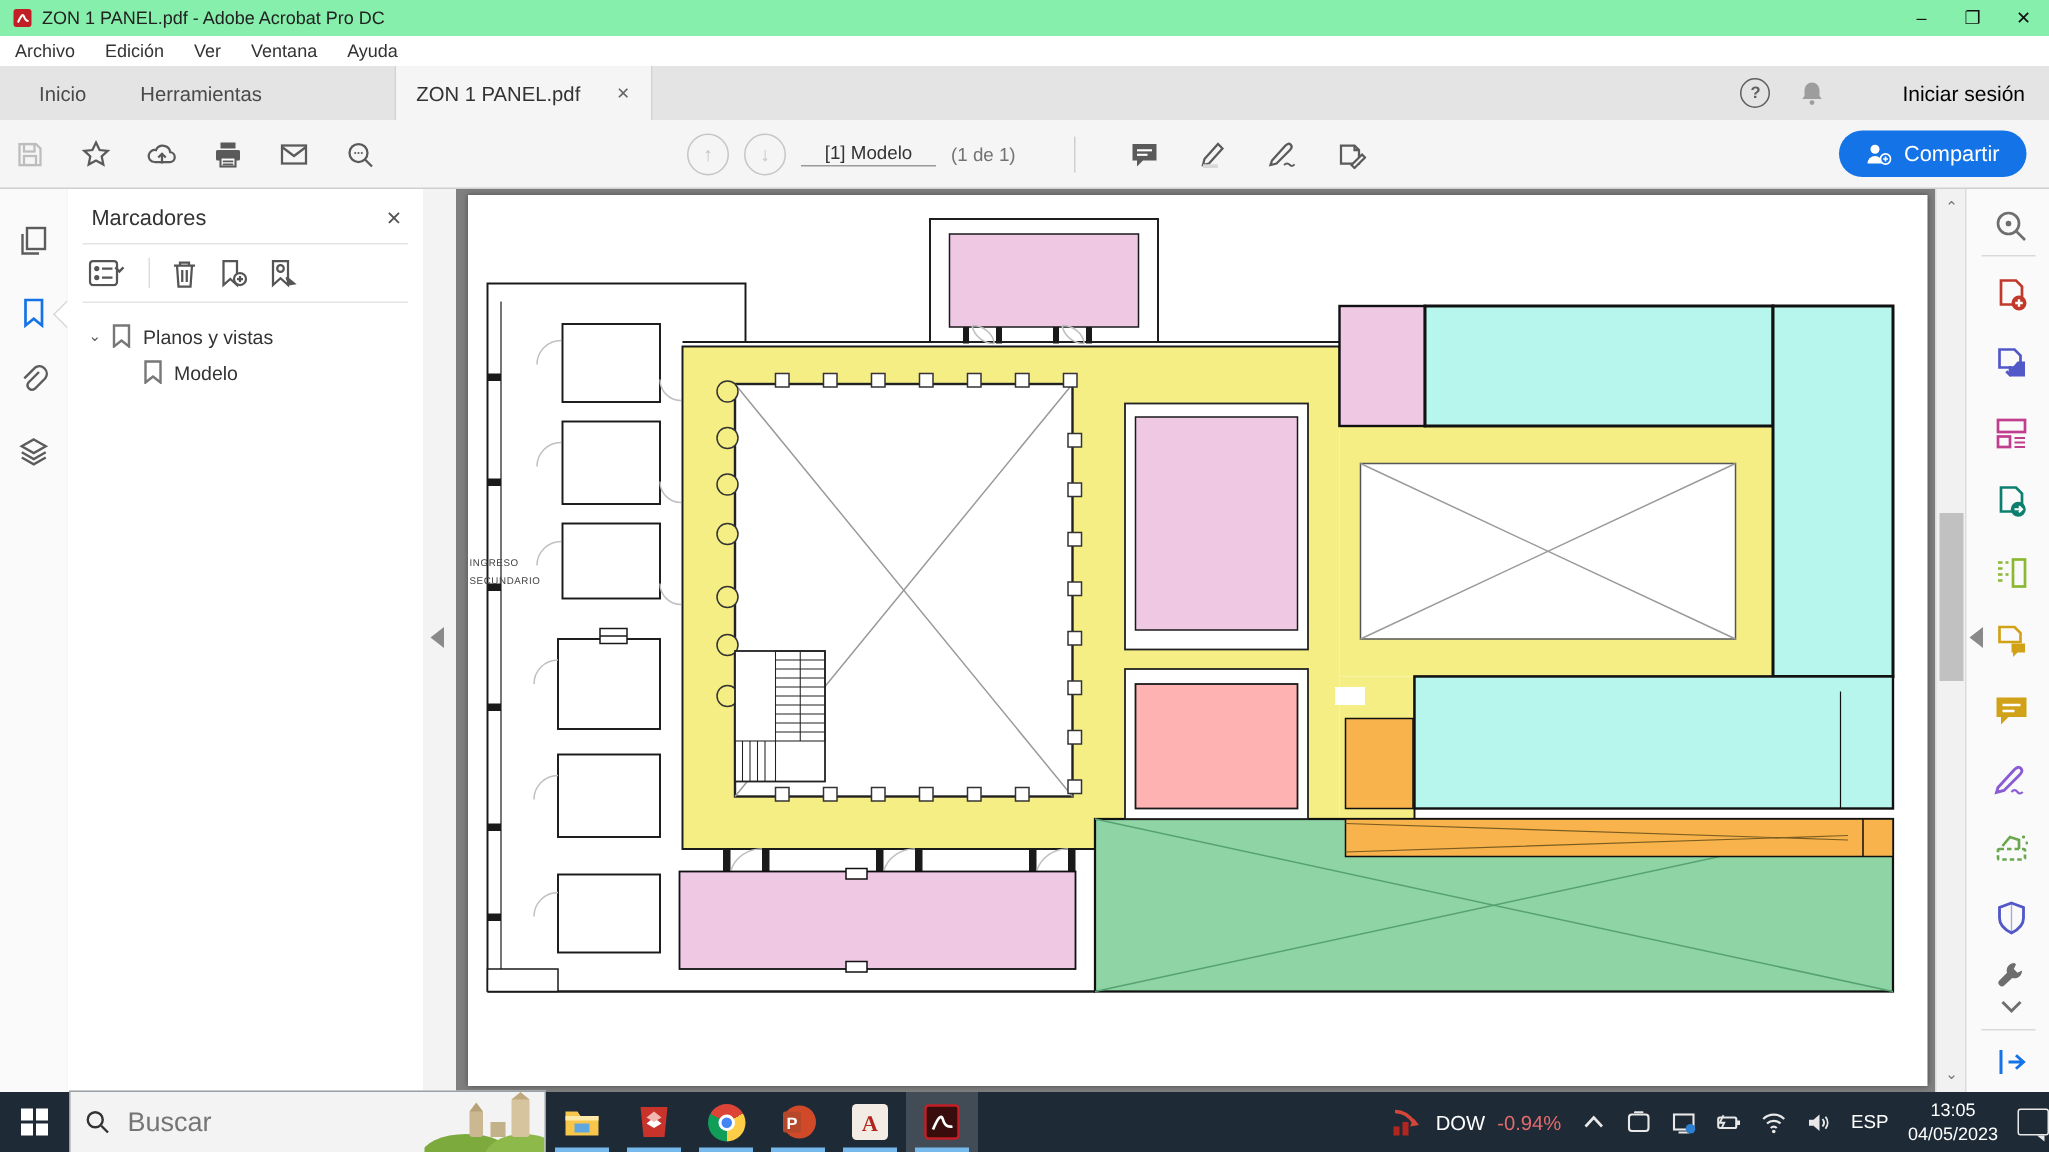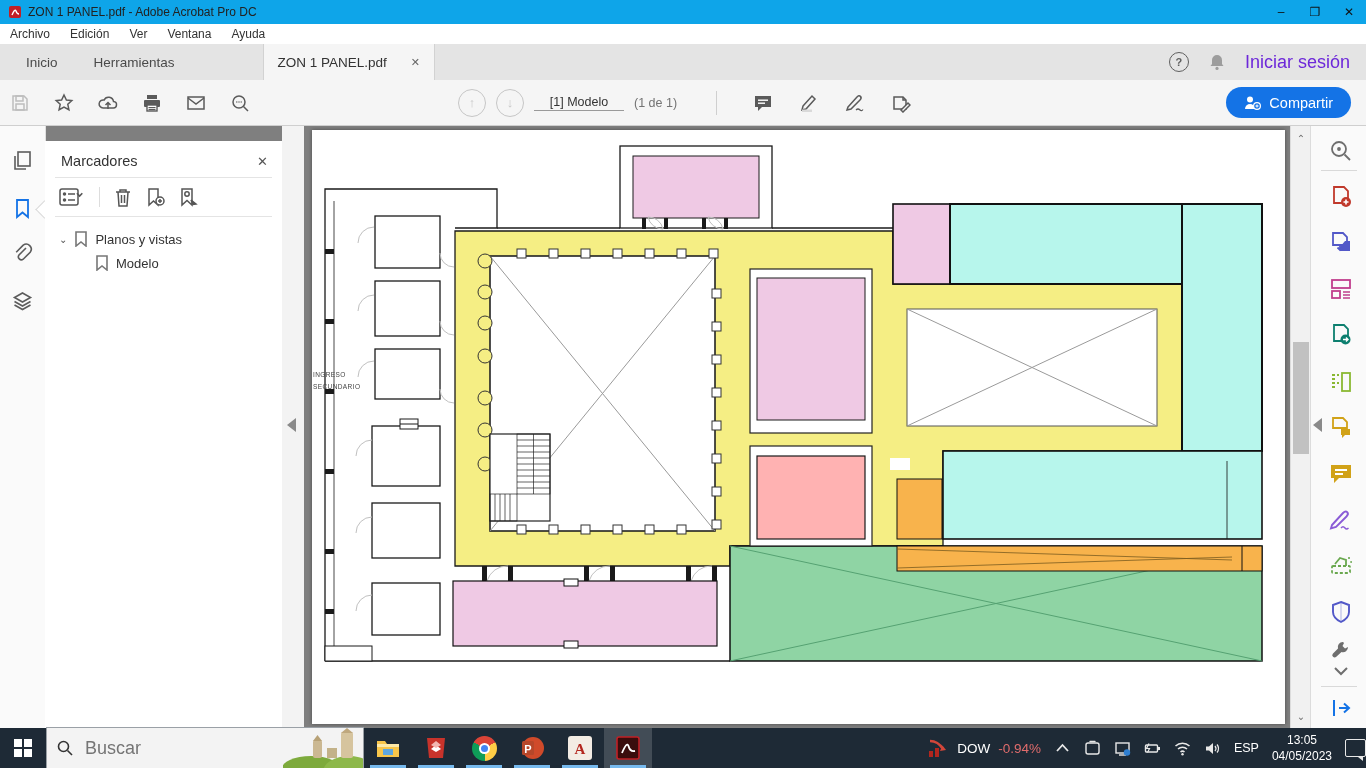--- a/index.html
+++ b/index.html
@@ -1,39 +1,39 @@
 <!DOCTYPE html>
 <html style="--accent-blue: #1473e6; --taskbar-bg: #1e2a36; --stock-red: #e06c6c; --task-indicator: #76b9ed; --plan-yellow: #f5ee84; --plan-pink: #efc9e4; --plan-salmon: #ffb2b2; --plan-cyan: #b7f6ec; --plan-green: #8fd4a4; --plan-orange: #f8b34c;"><head>
 <meta charset="utf-8">
 <style>
   html,body{margin:0;padding:0;}
   body{width:1366px;height:768px;overflow:hidden;font-family:"Liberation Sans","DejaVu Sans",sans-serif;
        -webkit-font-smoothing:antialiased;background:#fff;}
   #screen{position:relative;width:1366px;height:768px;}
 
   
-  .titlebar{height:24px;background:#0ea5e9;display:flex;align-items:center;padding-left:8px;font-size:12px;color:#222;}
+  .titlebar{height:24px;background:#86efac;display:flex;align-items:center;padding-left:8px;font-size:12px;color:#222;}
   .titlebar .pdficon{width:14px;height:14px;margin-right:6px;}
   .wincontrols{margin-left:auto;display:flex;}
   .winbtn{width:34px;height:24px;display:flex;align-items:center;justify-content:center;font-size:12px;color:#111;}
 
   
   .menubar{height:20px;background:#fff;display:flex;align-items:center;font-size:12px;color:#333;}
   .menubar span{padding:0 10px;}
   .menubar span:first-child{padding-left:10px;}
 
   
   .tabbar{height:36px;background:#e4e4e4;display:flex;align-items:stretch;font-size:13.5px;color:#4a4a4a;position:relative;border-bottom:0;}
   .tab-simple{display:flex;align-items:center;padding:0 18px;}
   .tab-simple.first{margin-left:8px;}
   .tab-doc{display:flex;align-items:center;gap:24px;padding:0 14px;background:#f5f5f5;border-left:1px solid #d2d2d2;border-right:1px solid #d2d2d2;margin-left:70px;color:#333;}
   .tab-doc .close{font-size:11px;color:#666;}
   .tab-right{margin-left:auto;display:flex;align-items:center;gap:18px;padding-right:16px;}
   .qmark{width:18px;height:18px;border:1.5px solid #5f5f5f;border-radius:50%;display:flex;align-items:center;justify-content:center;font-size:11px;color:#5f5f5f;font-weight:bold;}
-  .signin{font-size:18px;color:#6d28d9;}
+  .signin{font-size:14px;color:#000000;margin-left:32px;}
 
   
   .toolbar{height:45px;background:#f5f5f5;border-bottom:1px solid #cfcfcf;position:relative;}
   .tool-left{position:absolute;left:10px;top:0;height:45px;display:flex;align-items:center;gap:24px;}
   .tool-center{position:absolute;left:458px;top:0;height:45px;display:flex;align-items:center;gap:10px;}
   .navcirc{width:26px;height:26px;border:1.5px solid #c6c6c6;border-radius:50%;display:flex;align-items:center;justify-content:center;color:#c6c6c6;font-size:13px;}
   .pagefield{width:86px;border:0;border-bottom:1px solid #9a9a9a;background:transparent;font-size:12.5px;color:#333;text-align:center;font-family:inherit;}
   .pagecount{font-size:12.5px;color:#737373;}
   .vdiv{width:1px;height:24px;background:#cfcfcf;margin:0 10px;}
   .tool-annot{position:absolute;left:706px;top:0;height:45px;display:flex;align-items:center;gap:26px;}
@@ -41,21 +41,21 @@
             display:flex;align-items:center;gap:8px;padding:0 18px;font-size:14.5px;}
   .icon20{width:20px;height:20px;}
 
   
   .workspace{position:relative;height:602px;background:#7f7f7f;overflow:hidden;}
   .leftstrip{position:absolute;left:0;top:0;width:45px;height:100%;background:#fafafa;border-right:1px solid #e0e0e0;}
   .railicon{position:absolute;left:12px;width:21px;height:21px;color:#5c5c5c;}
   .railicon.active{color:var(--accent-blue);}
   .rail-notch{position:absolute;left:38px;width:12px;height:12px;background:#fff;border-left:1px solid #d8d8d8;border-bottom:1px solid #d8d8d8;transform:rotate(45deg);}
 
-  .bmpanel{position:absolute;left:45px;top:15px;width:237px;height:100%;background:#fff;border-right:1px solid #d8d8d8;}
+  .bmpanel{position:absolute;left:45px;top:0;width:237px;height:100%;background:#fff;border-right:1px solid #d8d8d8;}
   .bmheader{display:flex;align-items:center;padding:12px 14px 8px 16px;font-size:14.5px;color:#333;}
   .bmheader .x{margin-left:auto;color:#555;font-size:13px;}
   .bmrule{height:1px;background:#e4e4e4;margin:0 10px;}
   .bmtools{display:flex;align-items:center;gap:14px;padding:9px 14px;}
   .bmtools .vd{width:1px;height:20px;background:#ddd;}
   .bmtree{padding:10px 6px;font-size:13px;color:#333;}
   .bmrow{display:flex;align-items:center;gap:7px;padding:4px 8px;}
   .bmrow.child{padding-left:44px;}
   .chev{font-size:10px;color:#555;}
 

